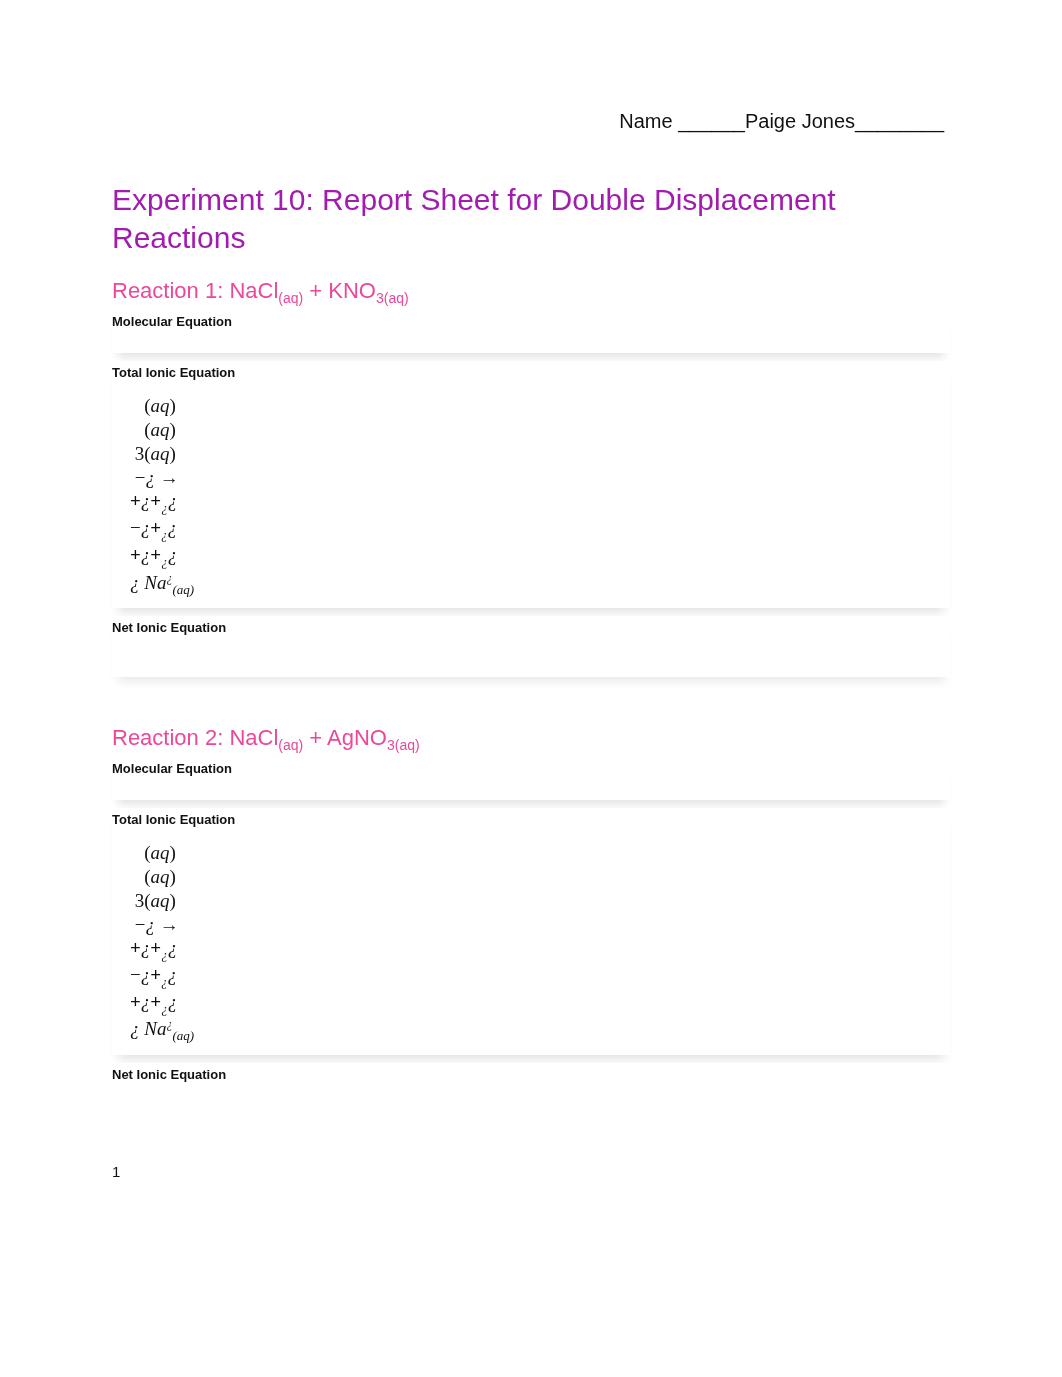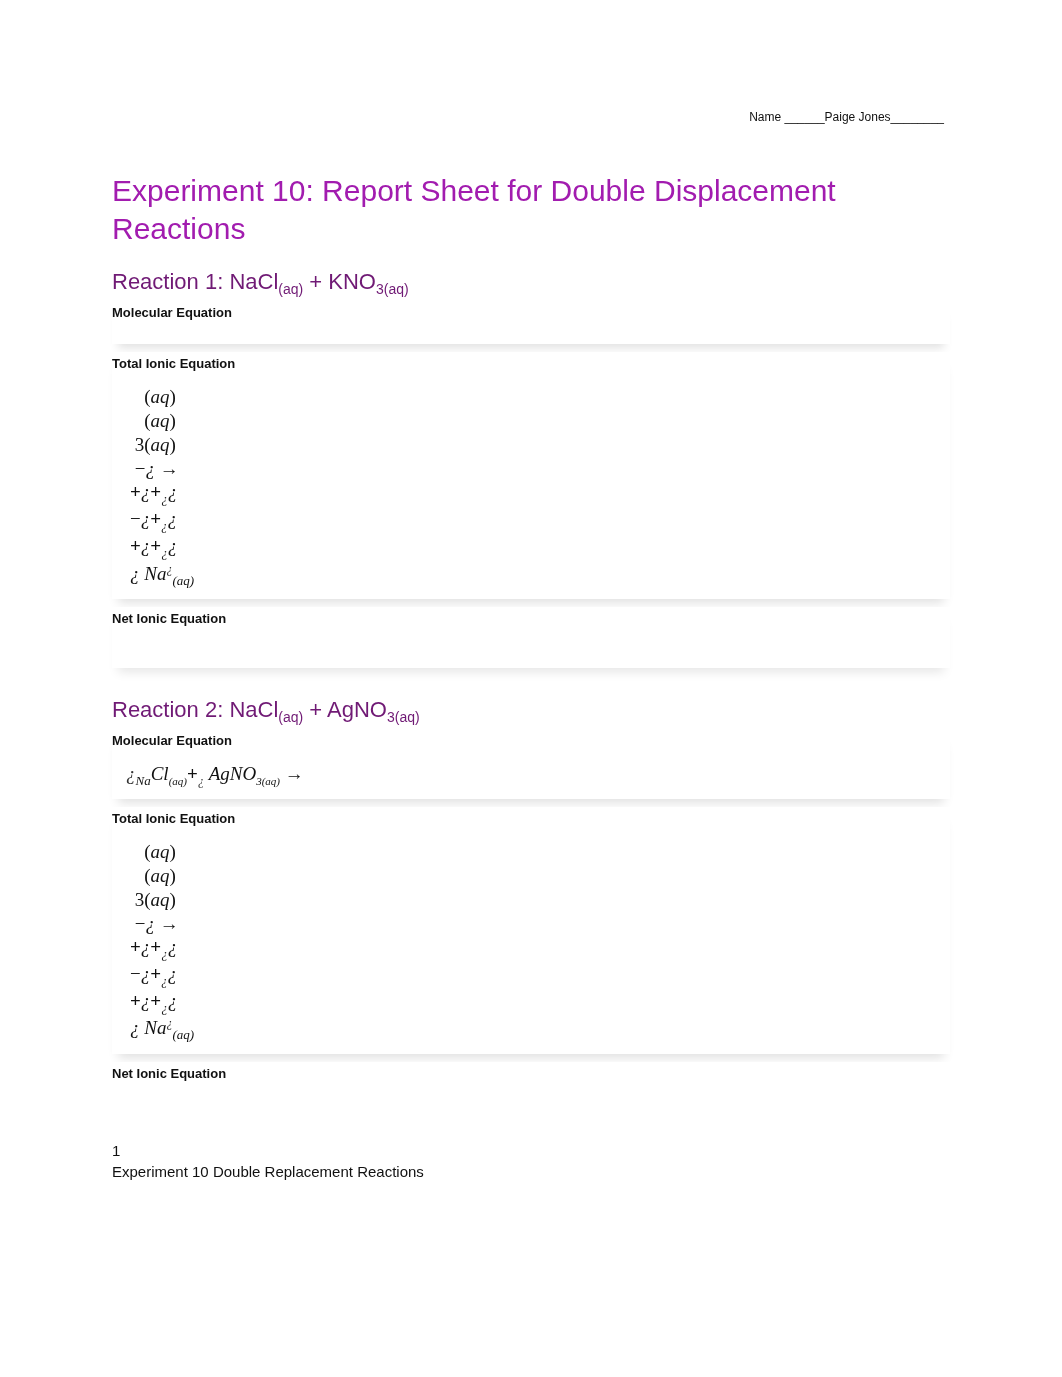--- a/index.html
+++ b/index.html
@@ -9,37 +9,37 @@
     width: 1062px;
     height: 1377px;
     position: relative;
     color: #111;
   }
   .page {
     padding: 110px 112px 0 112px;
   }
   .name-line {
     text-align: right;
-    font-size: 12px;
+    font-size: 20px;
     margin-bottom: 48px;
     padding-right: 6px;
   }
   h1 {
     font-family: 'Segoe UI Light', 'Segoe UI', Arial, sans-serif;
     font-weight: 400;
     font-size: 30px;
     color: #a21caf;
     line-height: 1.25;
     margin-bottom: 10px;
   }
   h2 {
     font-family: 'Segoe UI Light', 'Segoe UI', Arial, sans-serif;
     font-weight: 400;
     font-size: 22px;
-    color: #701a75;
+    color: #ec4899;
     margin-top: 22px;
     margin-bottom: 4px;
   }
   h2 sub { font-size: 14px; vertical-align: sub; }
   .section {
     margin-bottom: 8px;
     padding: 4px 0 10px 0;
     box-shadow: 0 10px 10px -6px rgba(0,0,0,0.12);
     background: linear-gradient(#fff,#fff);
   }
@@ -112,31 +112,26 @@
       <div class="row"><span class="op">+</span><span class="it">¿</span><span class="op">+</span><span class="sm">¿</span><span class="it">¿</span></div>
       <div class="row"><span class="it">¿</span> <span class="it">Na</span><span class="sup">¿</span><span class="sm">(aq)</span></div>
     </div>
   </div>
 
   <div class="section last">
     <div class="sect-title">Net Ionic Equation</div>
     <div style="height:18px"></div>
   </div>
 
-  <h2 style="margin-top:29px">
+  <h2 style="margin-top:48px">
     <span>Reaction 2: NaCl</span><sub>(aq)</sub><span> + AgNO</span><sub>3(aq)</sub>
   </h2>
 
   <div class="section">
     <div class="sect-title">Molecular Equation</div>
-    <div class="eq-area">
-      <span class="i">¿</span><span class="small">Na</span><span>Cl</span><span class="xsmall">(aq)</span><span class="op">+</span><span class="small i">¿</span>
-      <span>AgNO</span><span class="xsmall">3(aq)</span>
-      <span class="arr">→</span>
-    </div>
   </div>
 
   <div class="section">
     <div class="sect-title">Total Ionic Equation</div>
     <div class="ionic-block">
       <div class="row">&nbsp;&nbsp;&nbsp;(<span class="it">aq</span>)</div>
       <div class="row">&nbsp;&nbsp;&nbsp;(<span class="it">aq</span>)</div>
       <div class="row">&nbsp;3(<span class="it">aq</span>)</div>
       <div class="row">&nbsp;−<span class="it">¿</span> →</div>
       <div class="row"><span class="op">+</span><span class="it">¿</span><span class="op">+</span><span class="sm">¿</span><span class="it">¿</span></div>
@@ -147,14 +142,13 @@
   </div>
 
   <div class="section last" style="box-shadow:none;padding-bottom:0">
     <div class="sect-title">Net Ionic Equation</div>
   </div>
 
 </div>
 
 <div class="footer">
   <div>1</div>
-  <div>Experiment 10 Double Replacement Reactions</div>
 </div>
 
 </body></html>

